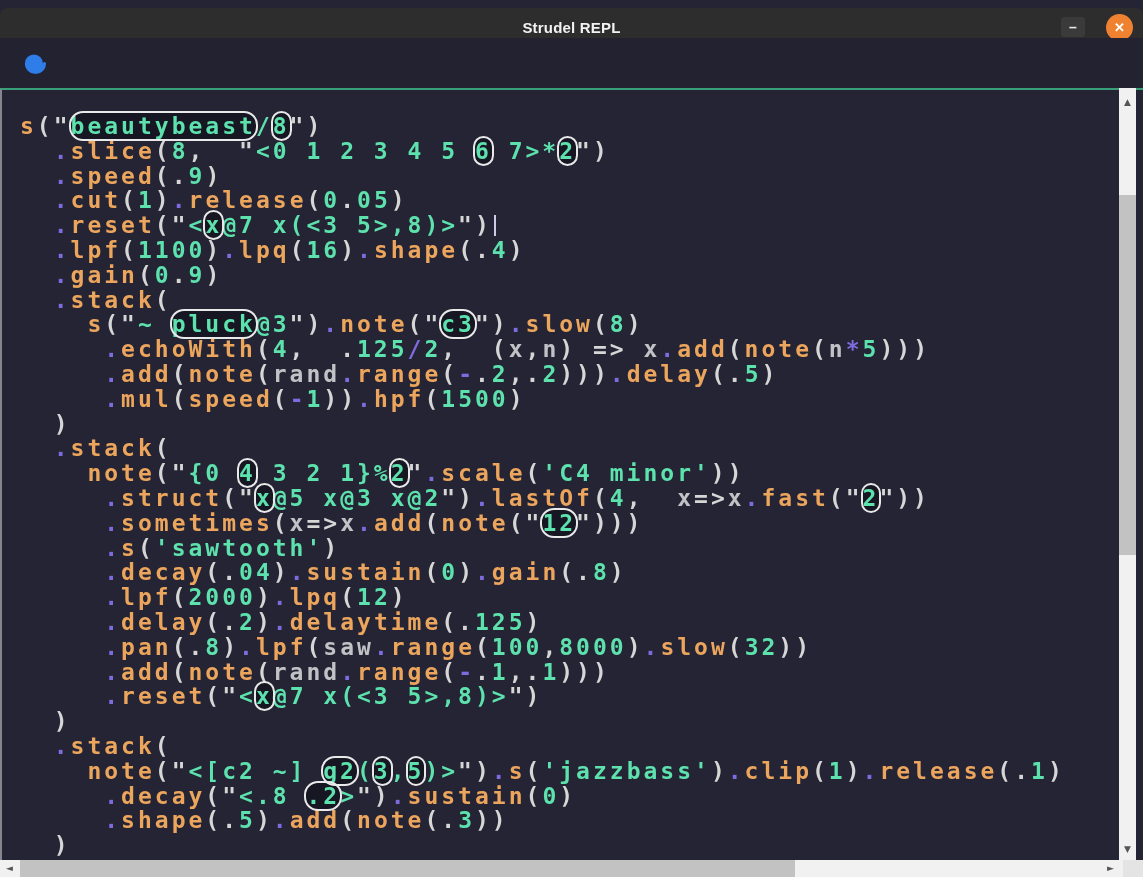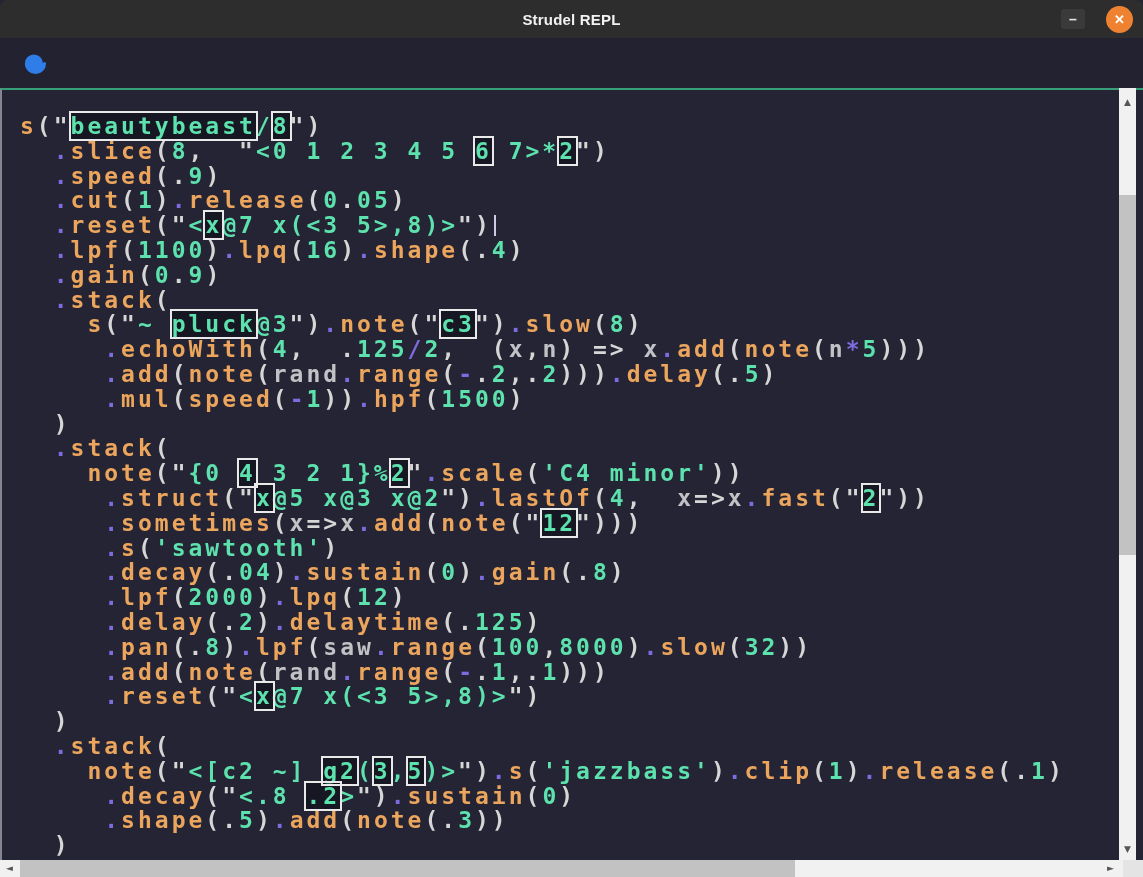--- a/index.html
+++ b/index.html
@@ -3,21 +3,21 @@
 <meta charset="utf-8">
 <style>
   * { margin:0; padding:0; box-sizing:border-box; }
   html,body { background:#111; }
   .window {
     width:1143px; height:877px; position:relative; overflow:hidden;
     background:#242434; font-family:"DejaVu Sans Mono", monospace;
   }
   
   .titlebar {
-    position:absolute; top:0; left:0; width:1143px; height:38px;
+    position:absolute; top:8px; left:0; width:1143px; height:38px;
     background:#2d2d2d; border-radius:7px 7px 0 0;
     display:flex; align-items:center; justify-content:center;
   }
   .title {
     color:#f2f2f2; font-family:"Liberation Sans", sans-serif;
     font-size:15px; font-weight:bold; letter-spacing:.2px;
   }
   .win-btn-min {
     position:absolute; right:58px; top:9px; width:24px; height:20px;
     background:#3a3a3a; border-radius:3px; display:flex; align-items:center;
@@ -47,20 +47,21 @@
   }
   .code-line { height:24.8px; }
   .tok-fn  { color:#eca55c; }
   .tok-str { color:#5de1ad; }
   .tok-op  { color:#7f6be0; }
   .tok-pun { color:#d6d6d6; }
   .tok-id  { color:#c2c2c6; }
   .boxed {
     outline:2px solid #e9e9e9; outline-offset:0px;
     background:rgba(12,12,24,.55);
+    border-radius:12px;
   }
   .cursor {
     display:inline-block; width:2px; height:21px; background:#cfc9e6;
     vertical-align:middle; margin:-3px 0 0 2px;
   }
   
   .vscroll {
     position:absolute; top:88px; left:1119px; width:17px; height:772px;
     background:#f1f1f1;
   }

